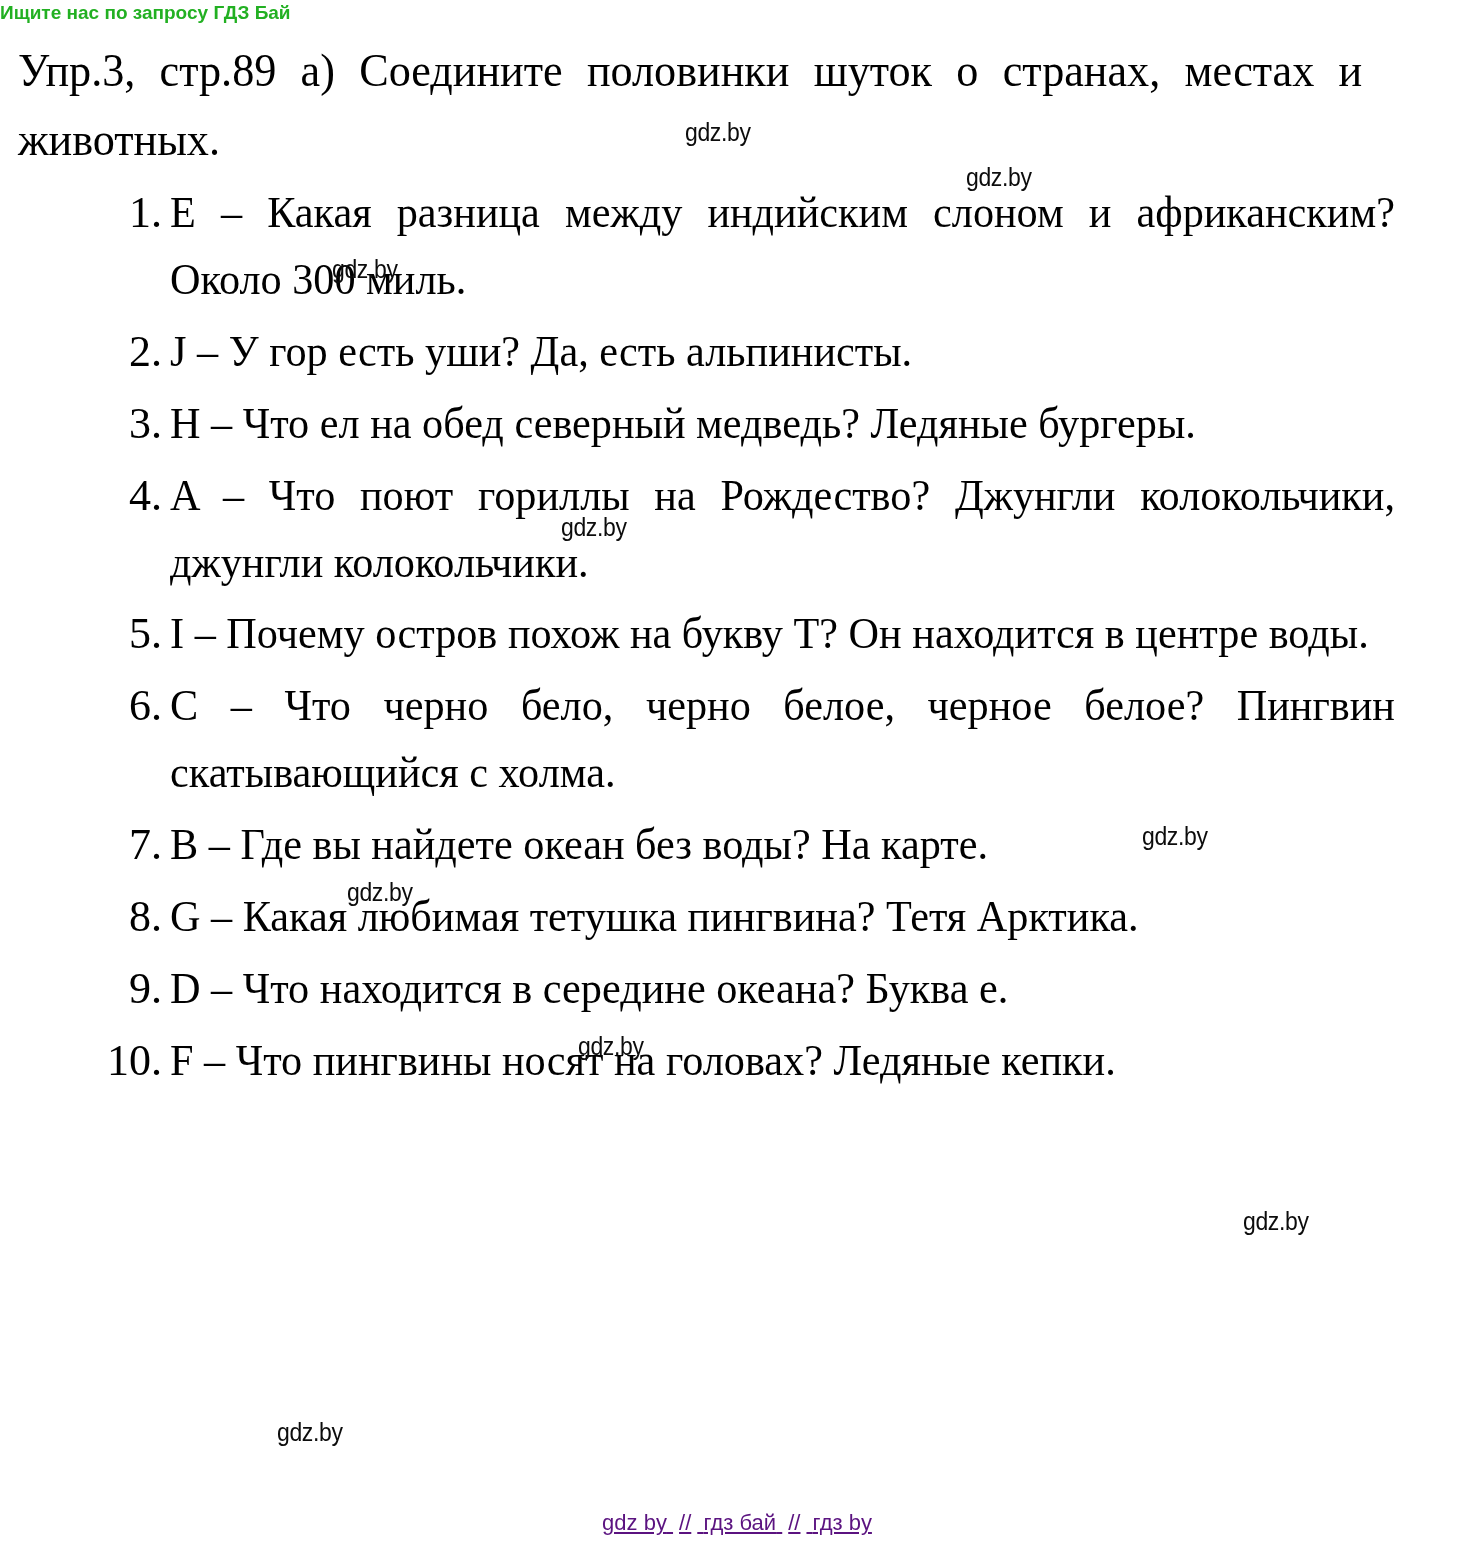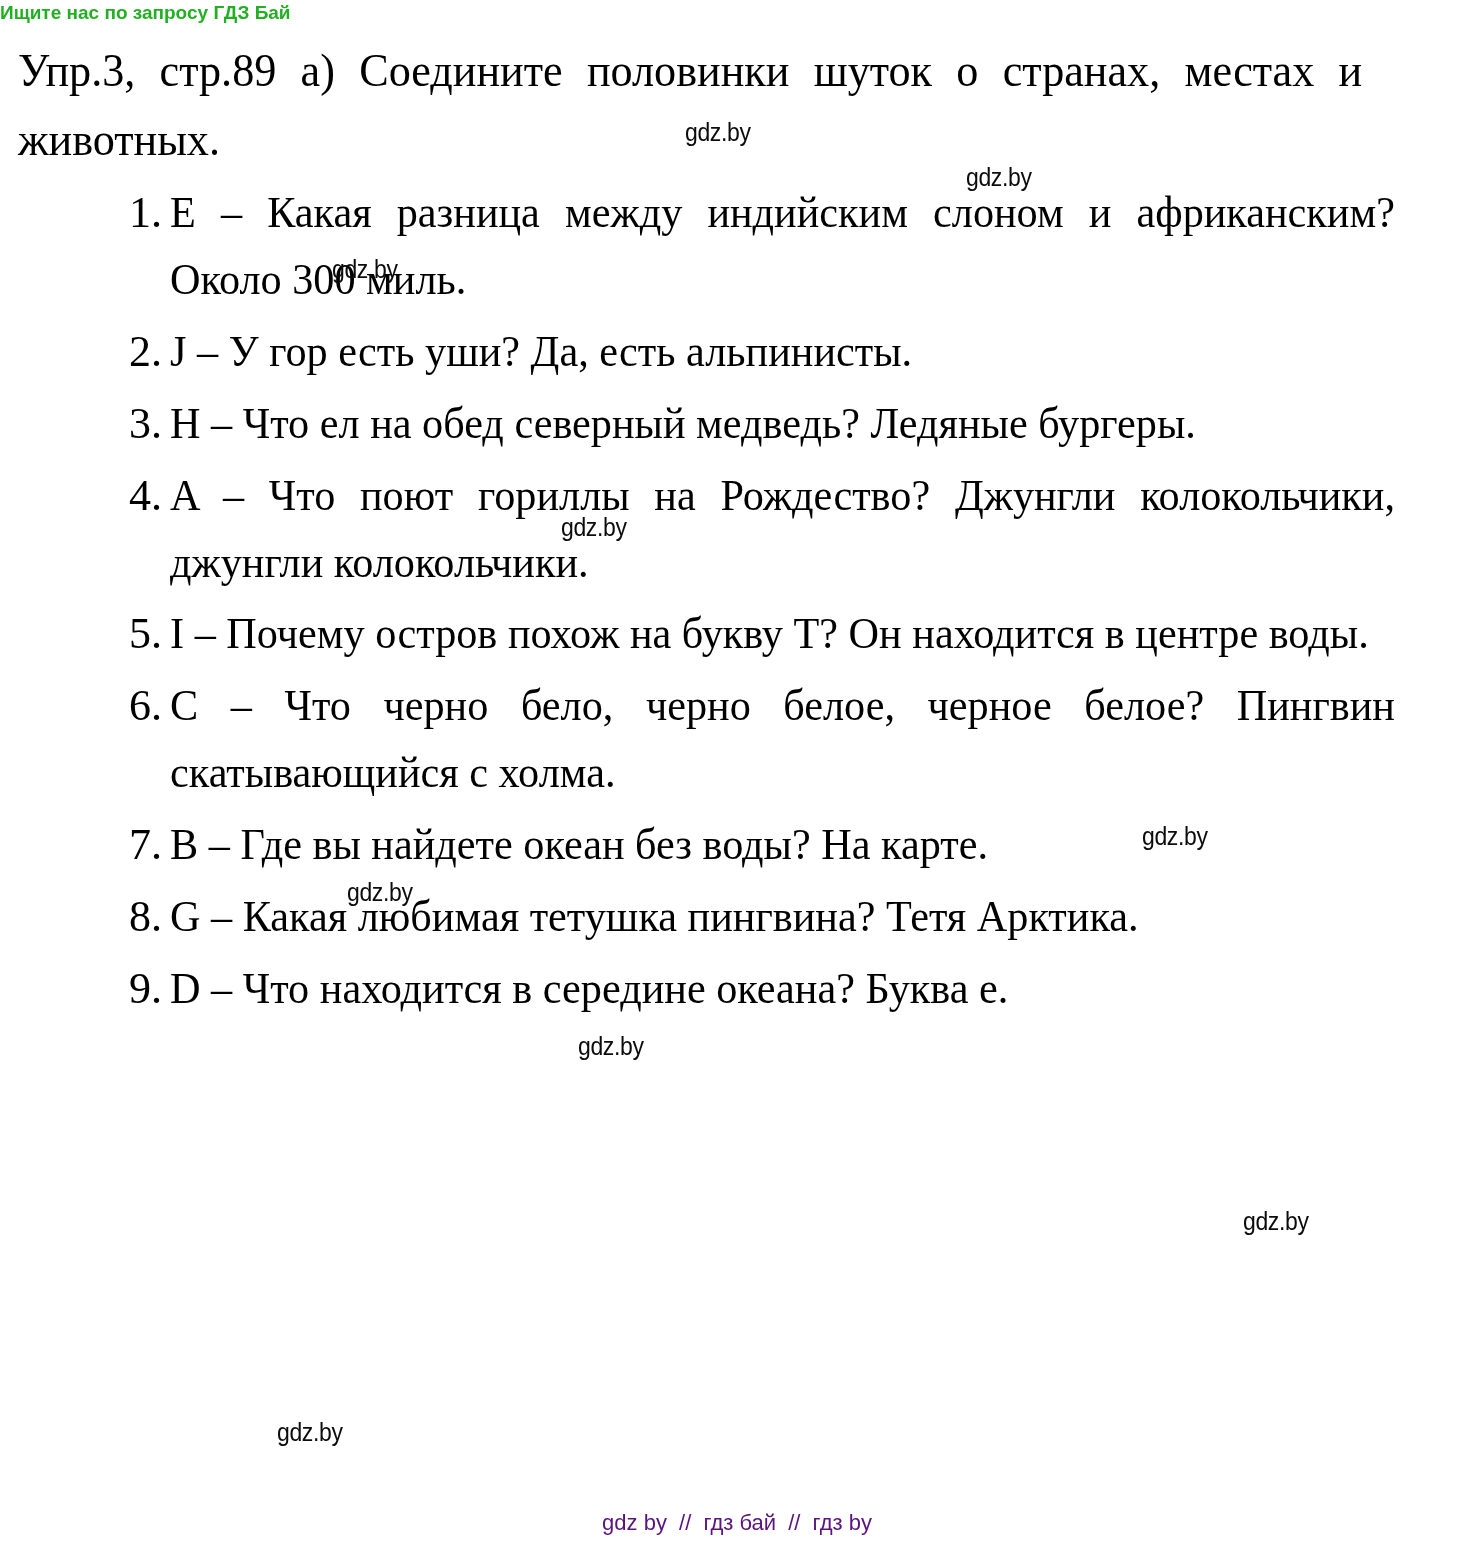--- a/index.html
+++ b/index.html
@@ -107,20 +107,21 @@
   .footer-links {
     position: absolute;
     bottom: 14px;
     left: 0;
     width: 100%;
     text-align: center;
     font-family: "Liberation Sans", "DejaVu Sans", sans-serif;
     font-size: 22px;
     color: #5b1380;
     white-space: nowrap;
+    text-decoration: underline;
   }
   .footer-links .sep { padding: 0 6px; }
 </style>
 </head>
 <body>
 
 <div class="promo-banner">Ищите нас по запросу ГДЗ Бай</div>
 
 <div class="sheet">
 
@@ -166,20 +167,24 @@
     <li class="joke-item">
       <span class="joke-num">8.</span>
       <span class="joke-text">G – Какая любимая тетушка пингвина? Тетя Арктика.</span>
     </li>
 
     <li class="joke-item">
       <span class="joke-num">9.</span>
       <span class="joke-text nojustify">D – Что находится в середине океана? Буква e.</span>
     </li>
 
+    <li class="joke-item wide-num">
+      <span class="joke-num">10.</span>
+      <span class="joke-text">F – Что пингвины носят на головах? Ледяные кепки.</span>
+    </li>
 
   </ol>
 </div>
 
 <div id="watermark-layer">
     <div class="wm" style="left: 685px; top: 118px;">gdz.by</div>
     <div class="wm" style="left: 966px; top: 163px;">gdz.by</div>
     <div class="wm" style="left: 332px; top: 255px;">gdz.by</div>
     <div class="wm" style="left: 561px; top: 513px;">gdz.by</div>
     <div class="wm" style="left: 1142px; top: 822px;">gdz.by</div>

